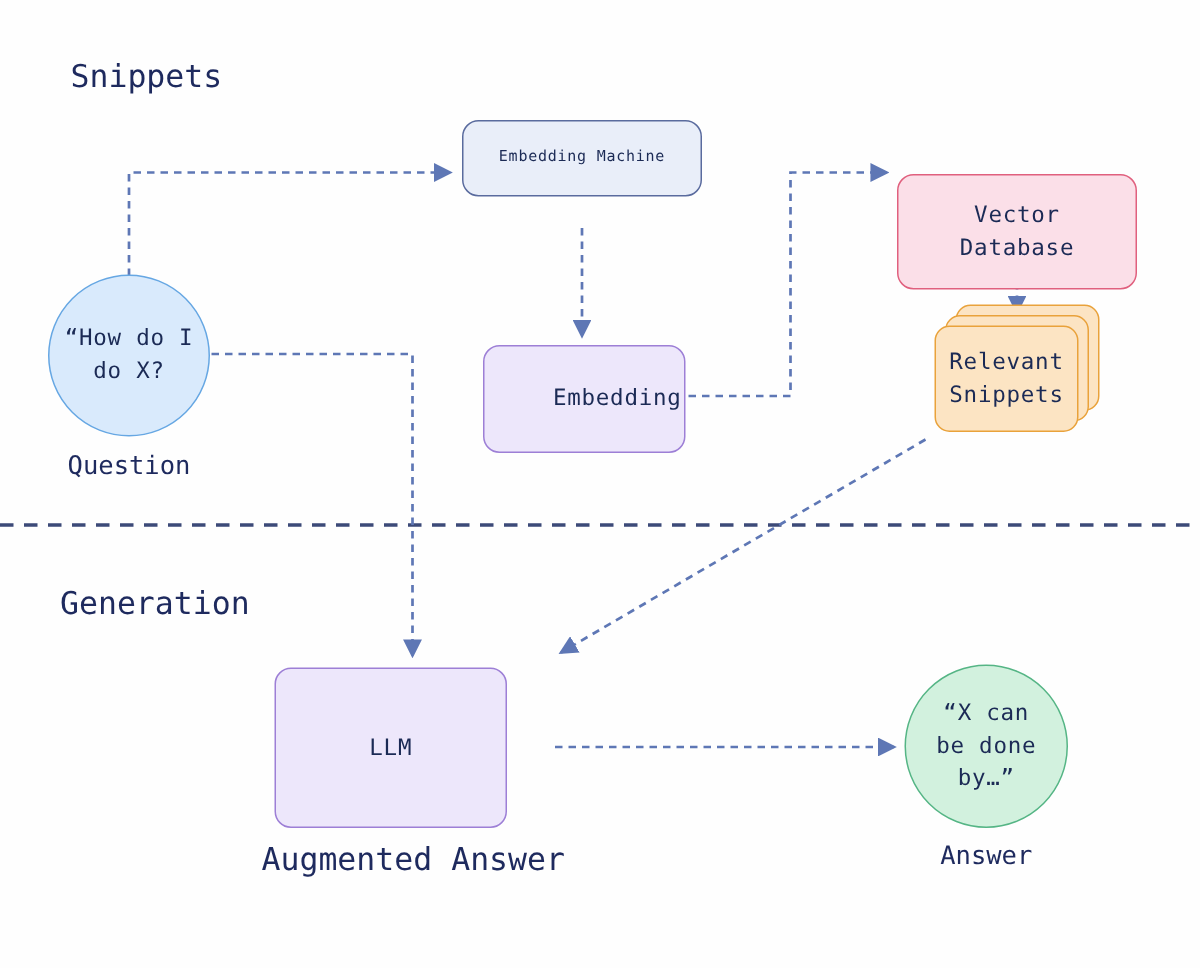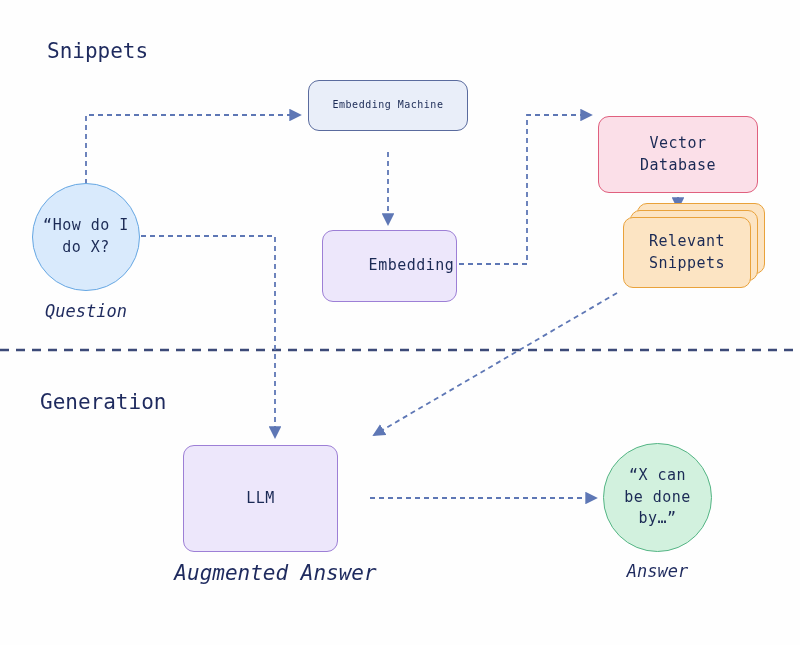--- a/index.html
+++ b/index.html
@@ -68,40 +68,39 @@
   .question { left: 32px;  top: 183px; width: 108px; height: 108px;
               background: var(--question-fill, #d9eafc);
               border-color: var(--question-border, #66a7e3); }
   .answer   { left: 603px; top: 443px; width: 109px; height: 109px;
               background: var(--answer-fill, #d2f1de);
               border-color: var(--answer-border, #55b585); }
   .snippets-stack { position: absolute; left: 623px; top: 203px;
                     width: 125px; height: 86px; }
   .snip-card {
     position: absolute;
-    width: 128px; height: 71px;
+    width: 96px; height: 71px;
     box-sizing: border-box;
     border-radius: 10px;
     border: 1.5px solid var(--snippets-border, #e9a23b);
     background: var(--snippets-fill, #fce4c3);
   }
   .snip-back   { left: 14px; top: 0; }
   .snip-middle { left: 7px;  top: 7px; }
   .snip-front  { left: 0;    top: 14px;
                  display: flex; align-items: center; justify-content: center;
                  text-align: center; color: var(--node-text, #1b2a55);
                  font-size: 15px; line-height: 1.45; letter-spacing: 0.5px; }
   .node-label {
     position: absolute;
     font-size: 17px;
     font-weight: 500;
     color: var(--title-text, #1e2a5e);
     text-align: center;
     white-space: nowrap;
-    font-style: italic;
   }
   .label-question  { left: 32px;  top: 301px; width: 108px; }
   .label-augmented { left: 132px; top: 561px; width: 287px; font-size: 21px; }
   .label-answer    { left: 603px; top: 561px; width: 109px; }
 </style>
 </head>
 <body>
 
 <div class="canvas">
 

